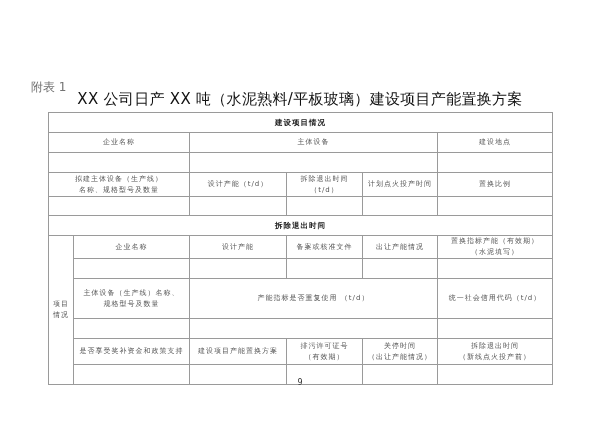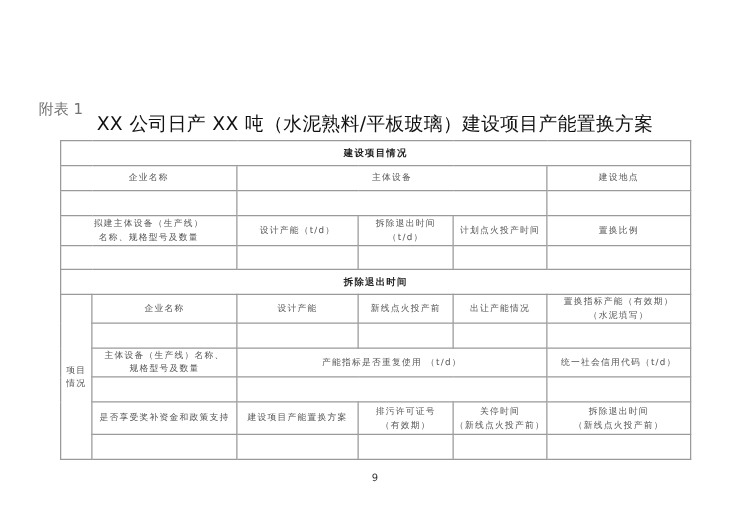--- a/index.html
+++ b/index.html
@@ -63,50 +63,50 @@
   </tr>
 
   <tr style="height:20px">
     <td colspan="6" class="sec">拆除退出时间</td>
   </tr>
   <tr style="height:23px">
     <td rowspan="6" style="white-space:pre-line">项目
 情况</td>
     <td>企业名称</td>
     <td>设计产能</td>
-    <td>新线点火投产前</td>
+    <td>备案或核准文件</td>
     <td>出让产能情况</td>
     <td style="white-space:pre-line">置换指标产能（有效期）
 （水泥填写）</td>
   </tr>
   <tr style="height:20px">
     <td></td>
     <td></td>
     <td></td>
     <td></td>
     <td></td>
   </tr>
-  <tr style="height:23px">
+  <tr style="height:40px">
     <td style="white-space:pre-line">主体设备（生产线）名称、
 规格型号及数量</td>
     <td colspan="3">产能指标是否重复使用 （t/d）</td>
     <td>统一社会信用代码（t/d）</td>
   </tr>
   <tr style="height:20px">
     <td></td>
     <td colspan="3"></td>
     <td></td>
   </tr>
   <tr style="height:26px">
     <td>是否享受奖补资金和政策支持</td>
     <td>建设项目产能置换方案</td>
     <td style="white-space:pre-line">排污许可证号
 （有效期）</td>
     <td style="white-space:pre-line">关停时间
-（新线点火投产前）</td>
+（出让产能情况）</td>
     <td style="white-space:pre-line">拆除退出时间
 （新线点火投产前）</td>
   </tr>
   <tr style="height:20px">
     <td></td>
     <td></td>
     <td></td>
     <td></td>
     <td></td>
   </tr>

